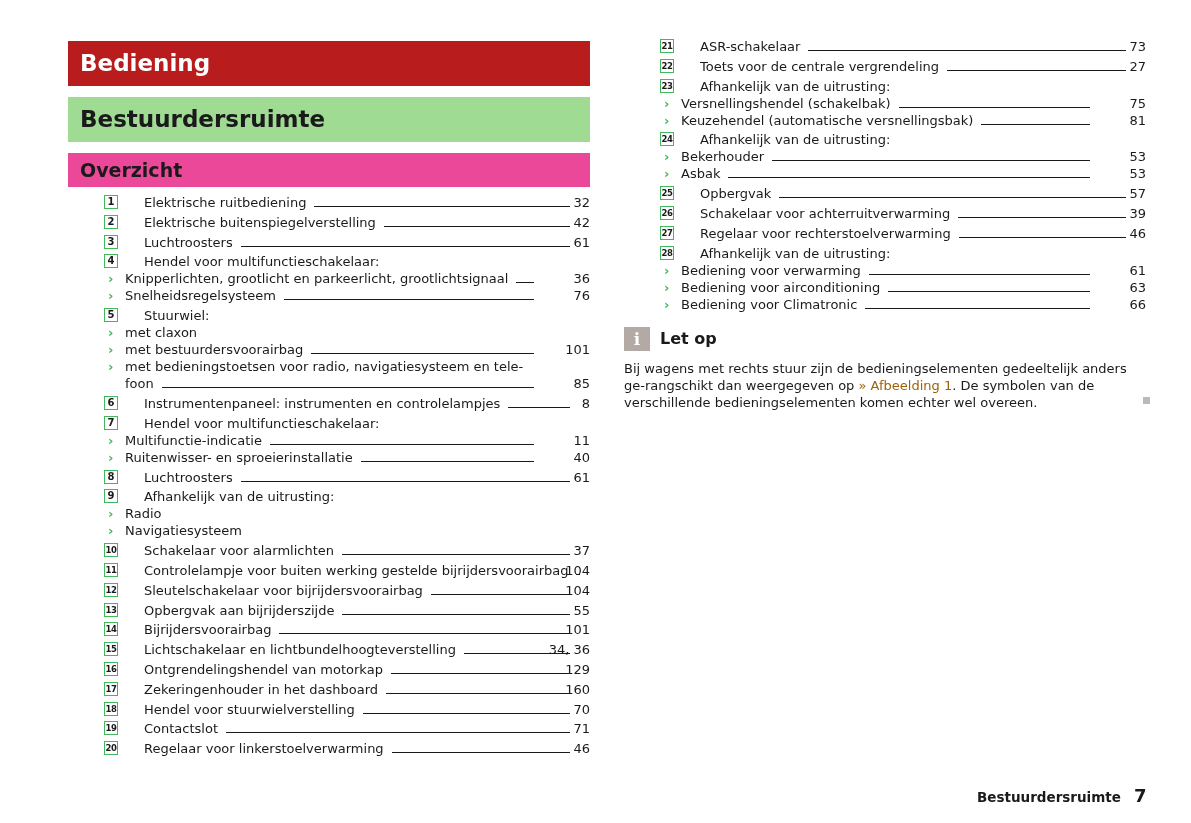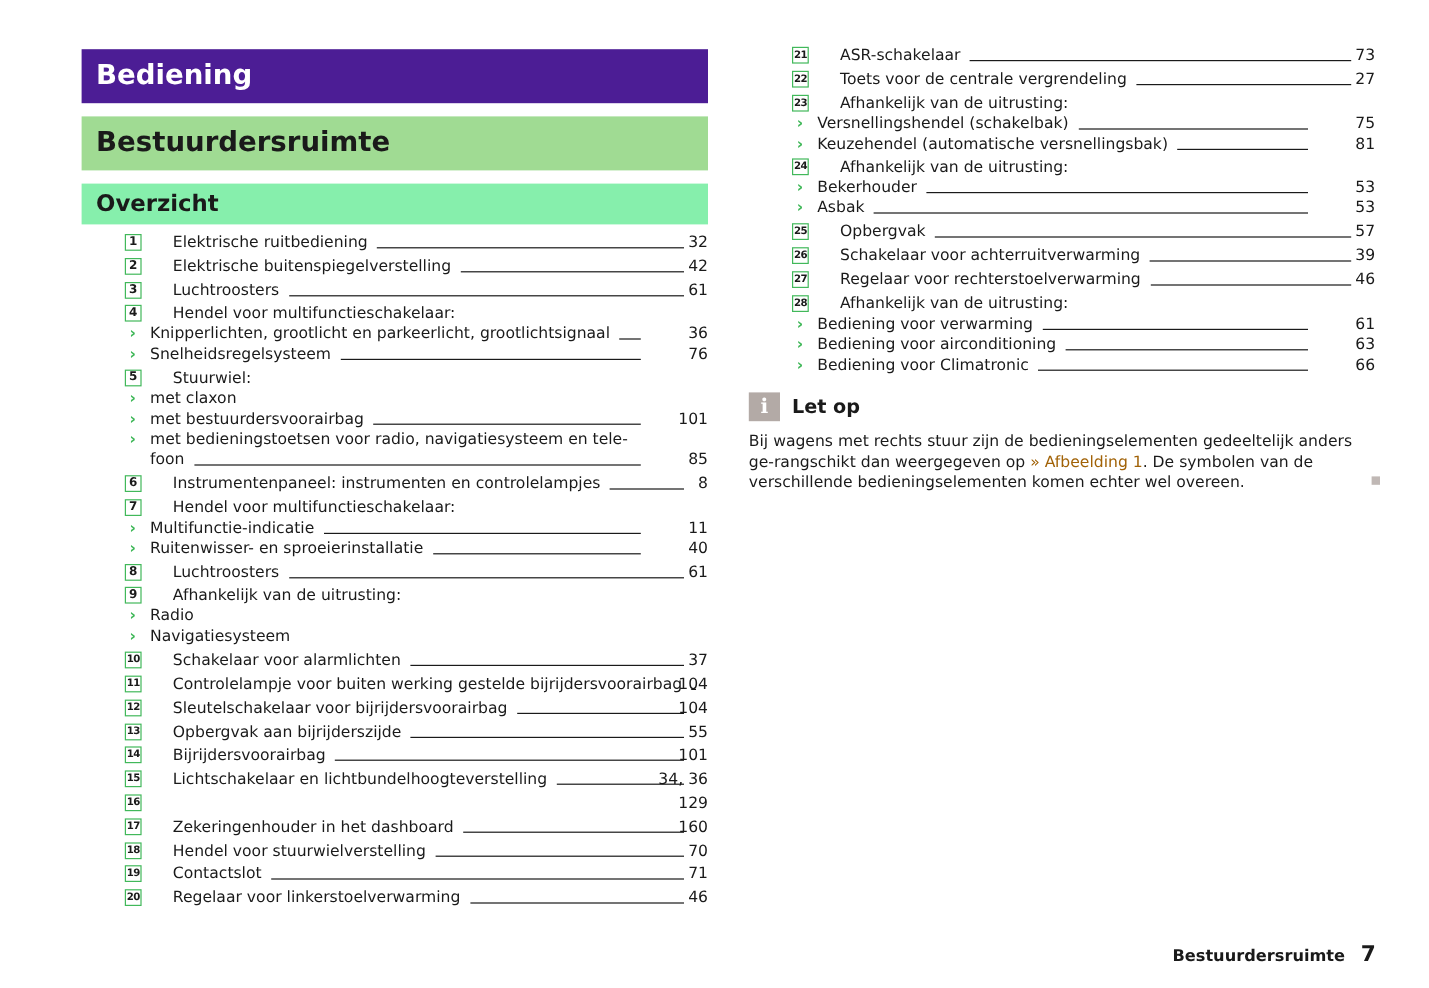--- a/index.html
+++ b/index.html
@@ -3,23 +3,23 @@
 <meta charset="utf-8">
 <style>
   html, body { margin:0; padding:0; background:#ffffff; }
   body { width:1191px; height:823px; position:relative; overflow:hidden;
          font-family:"DejaVu Sans", sans-serif; color:#1a1a1a; }
   .col { position:absolute; top:0; }
   .col-left { left:68px; width:522px; }
   .col-right { left:624px; width:522px; }
 
   .band { position:absolute; left:0; width:522px; box-sizing:border-box; padding-left:12px; }
-  .band-1 { top:41px; height:45px; background:#4c1d95; color:#ffffff; font-size:23px; font-weight:bold; line-height:45px; }
+  .band-1 { top:41px; height:45px; background:#b91c1c; color:#ffffff; font-size:23px; font-weight:bold; line-height:45px; }
   .band-2 { top:97px; height:45px; background:#a0db93; color:#1a1a1a; font-size:23px; font-weight:bold; line-height:45px; }
-  .band-3 { top:153px; height:34px; background:#86efac; color:#1a1a1a; font-size:19px; font-weight:bold; line-height:34px; }
+  .band-3 { top:153px; height:34px; background:#ec4899; color:#1a1a1a; font-size:19px; font-weight:bold; line-height:34px; }
 
   .list { position:absolute; left:0; width:522px; }
   .list-left { top:194px; }
   .list-right { top:38px; }
 
   .row { position:relative; height:17px; font-size:13px; line-height:17px; white-space:nowrap; }
   .row.main { margin-top:2.8px;margin-left:36px; }
   .row.main:first-child { margin-top:0; }
   .num { position:absolute; left:0; top:1px; width:14px; height:14px; box-sizing:border-box;
          border:1px solid #41b85a; font-size:10px; font-weight:bold; line-height:12px; text-align:center; color:#1a1a1a; }
@@ -229,20 +229,24 @@
       <div class="row main">
         <div class="num small">15</div>
         <div class="lead-area">
           <span class="lbl">Lichtschakelaar en lichtbundelhoogteverstelling</span>
           <span class="lead"></span>
         </div>
         <span class="page">34, 36</span>
       </div>
       <div class="row main">
         <div class="num small">16</div>
+        <div class="lead-area">
+          <span class="lbl">Ontgrendelingshendel van motorkap</span>
+          <span class="lead"></span>
+        </div>
         <span class="page">129</span>
       </div>
       <div class="row main">
         <div class="num small">17</div>
         <div class="lead-area">
           <span class="lbl">Zekeringenhouder in het dashboard</span>
           <span class="lead"></span>
         </div>
         <span class="page">160</span>
       </div>

